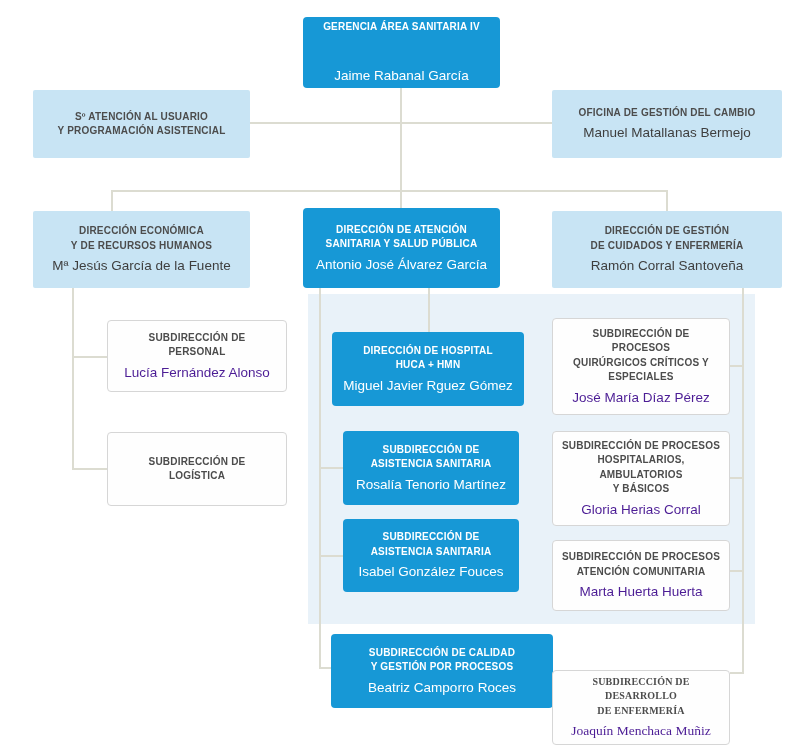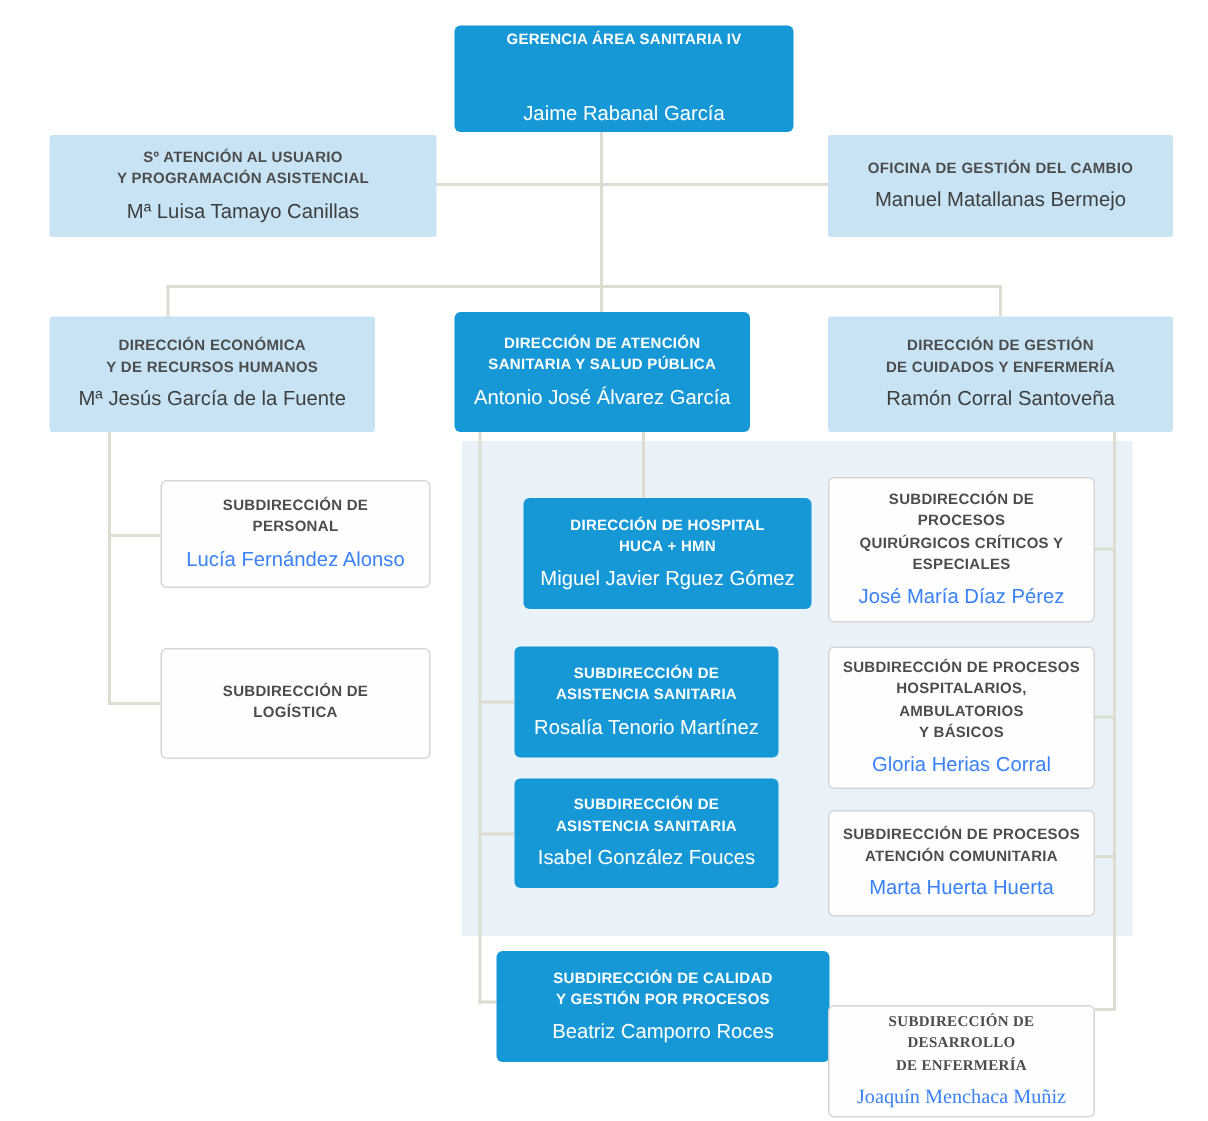--- a/index.html
+++ b/index.html
@@ -49,21 +49,21 @@
     color:#4c4c4c;
     border-radius:2px;
   }
   .node.light .pname { color:#3e3e3e; }
   .node.white {
     background:#fefefe;
     border:1px solid #d6d6d6;
     border-radius:4px;
     color:#4c4c4c;
   }
-  .node.white .pname { color:#3b82f6; }
+  .node.white .pname { color:#4c1d95; }
   .node.blue .title { color:#ffffff; }
 </style>
 </head>
 <body>
 
 <div class="canvas">
 
   <div class="panel" style="left:308px; top:294px; width:447px; height:330px;"></div>
 
   <div class="vline" style="left:400px; top:87px; height:121px;"></div>
@@ -81,29 +81,28 @@
   <div class="hline" style="left:319px; top:467px; width:24px;"></div>
   <div class="hline" style="left:319px; top:555px; width:24px;"></div>
   <div class="hline" style="left:319px; top:667px; width:12px;"></div>
 
   <div class="vline" style="left:742px; top:288px; height:386px;"></div>
   <div class="hline" style="left:730px; top:365px; width:14px;"></div>
   <div class="hline" style="left:730px; top:477px; width:14px;"></div>
   <div class="hline" style="left:730px; top:570px; width:14px;"></div>
   <div class="hline" style="left:730px; top:672px; width:14px;"></div>
 
-  <div class="node blue" style="left:303px; top:17px; width:226px; height:71px;gap:28px;">
+  <div class="node blue" style="left:303px; top:17px; width:197px; height:71px;gap:28px;">
     <div class="title">GERENCIA ÁREA SANITARIA IV</div>
     <div class="pname">Jaime Rabanal García</div>
   </div>
 
-  <div class="node light" style="left:33px; top:90px; width:258px; height:68px;">
+  <div class="node light" style="left:33px; top:90px; width:217px; height:68px;">
     <div class="title">Sº ATENCIÓN AL USUARIO
 Y PROGRAMACIÓN ASISTENCIAL</div>
-    <div class="pname">Mª Luisa Tamayo Canillas</div>
   </div>
 
   <div class="node light" style="left:552px; top:90px; width:230px; height:68px;">
     <div class="title">OFICINA DE GESTIÓN DEL CAMBIO</div>
     <div class="pname">Manuel Matallanas Bermejo</div>
   </div>
 
   <div class="node light" style="left:33px; top:211px; width:217px; height:77px;">
     <div class="title">DIRECCIÓN ECONÓMICA
 Y DE RECURSOS HUMANOS</div>
@@ -126,21 +125,21 @@
     <div class="title">SUBDIRECCIÓN DE
 PERSONAL</div>
     <div class="pname">Lucía Fernández Alonso</div>
   </div>
 
   <div class="node white" style="left:107px; top:432px; width:180px; height:74px;">
     <div class="title">SUBDIRECCIÓN DE
 LOGÍSTICA</div>
   </div>
 
-  <div class="node blue" style="left:332px; top:332px; width:192px; height:74px;margin-left:17px;">
+  <div class="node blue" style="left:332px; top:332px; width:192px; height:74px;">
     <div class="title">DIRECCIÓN DE HOSPITAL
 HUCA + HMN</div>
     <div class="pname">Miguel Javier Rguez Gómez</div>
   </div>
 
   <div class="node blue" style="left:343px; top:431px; width:176px; height:74px;">
     <div class="title">SUBDIRECCIÓN DE
 ASISTENCIA SANITARIA</div>
     <div class="pname">Rosalía Tenorio Martínez</div>
   </div>

